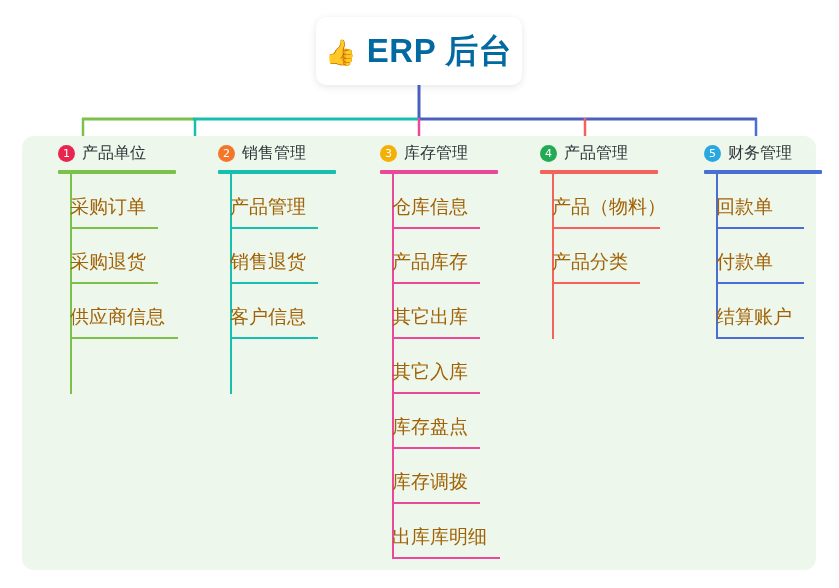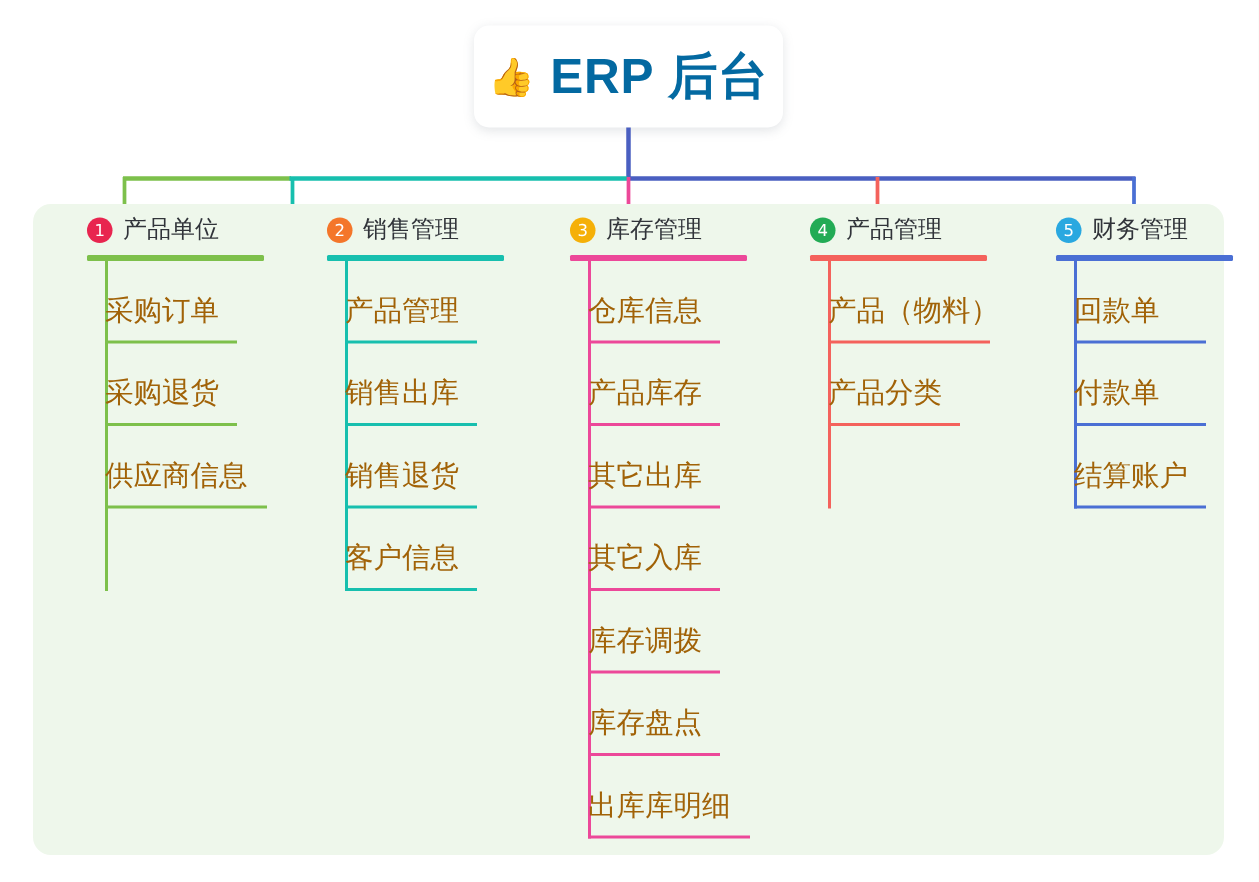--- a/index.html
+++ b/index.html
@@ -195,24 +195,20 @@
         <span class="col-title">销售管理</span>
       </div>
       <div class="head-rule" style="background: rgb(23, 191, 174);"></div>
       <div class="spine" style="background: rgb(23, 191, 174); height: 220px;"></div>
       <div class="items">
         <div class="item">
           <span class="label">产品管理</span>
           <div class="rule" style="background: rgb(23, 191, 174);"></div>
         </div>
         <div class="item">
-          <span class="label">销售出库</span>
-          <div class="rule" style="background: rgb(23, 191, 174);"></div>
-        </div>
-        <div class="item">
           <span class="label">销售退货</span>
           <div class="rule" style="background: rgb(23, 191, 174);"></div>
         </div>
         <div class="item">
           <span class="label">客户信息</span>
           <div class="rule" style="background: rgb(23, 191, 174);"></div>
         </div>
       </div>
     </div>
     <div class="column" style="left: 340px;">
@@ -233,25 +229,25 @@
         </div>
         <div class="item">
           <span class="label">其它出库</span>
           <div class="rule" style="background: rgb(236, 72, 153);"></div>
         </div>
         <div class="item">
           <span class="label">其它入库</span>
           <div class="rule" style="background: rgb(236, 72, 153);"></div>
         </div>
         <div class="item">
+          <span class="label">库存盘点</span>
+          <div class="rule" style="background: rgb(236, 72, 153);"></div>
+        </div>
+        <div class="item">
           <span class="label">库存调拨</span>
-          <div class="rule" style="background: rgb(236, 72, 153);"></div>
-        </div>
-        <div class="item">
-          <span class="label">库存盘点</span>
           <div class="rule" style="background: rgb(236, 72, 153);"></div>
         </div>
         <div class="item wide">
           <span class="label">出库库明细</span>
           <div class="rule" style="background: rgb(236, 72, 153);"></div>
         </div>
       </div>
     </div>
     <div class="column" style="left: 500px;">
       <div class="col-head">

